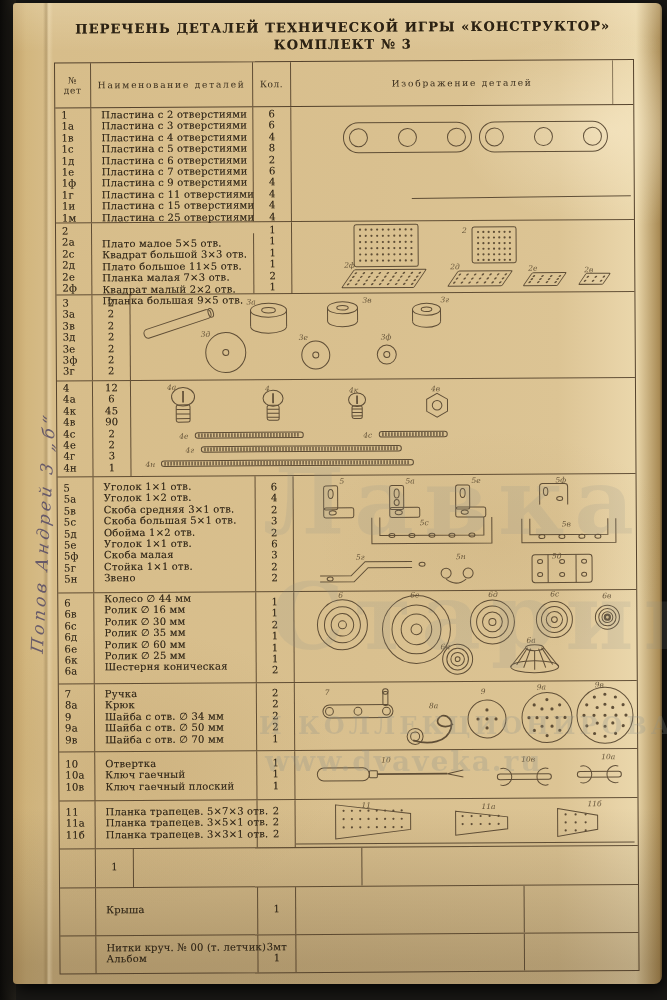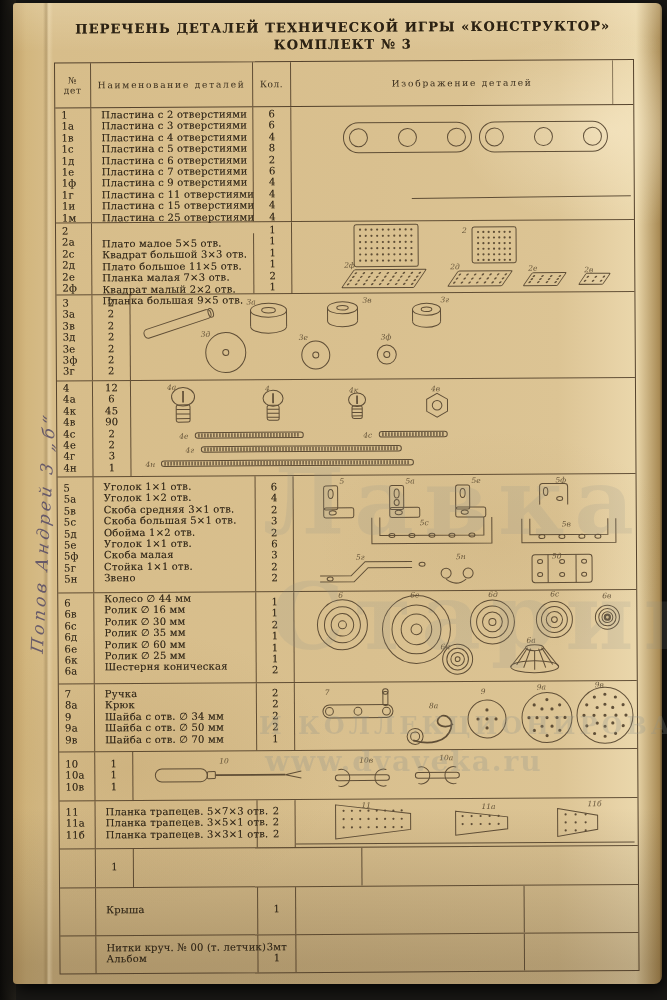--- a/index.html
+++ b/index.html
@@ -737,20 +737,25 @@
                   <circle cx="328.1865334794732" cy="23.499999999999993" r="1.6" class="f"></circle>
                 </svg>
               </div>
             </div>
             <div class="trow" style="height: 48px;">
               <div class="c c-no" style="padding-top: 6px;">
                 <div class="ln">10</div>
                 <div class="ln">10а</div>
                 <div class="ln">10в</div>
               </div>
+              <div class="c c-name" style="padding-top: 6px;">
+                <div class="ln">Отвертка</div>
+                <div class="ln">Ключ гаечный</div>
+                <div class="ln">Ключ гаечный плоский</div>
+              </div>
               <div class="c c-qty" style="padding-top: 6px;">
                 <div class="ln">1</div>
                 <div class="ln">1</div>
                 <div class="ln">1</div>
               </div>
               <div class="c c-fig">
                 <svg class="fig" width="339" height="48" viewBox="0 0 339 48">
                   <text x="86" y="12">10</text>
                   <rect x="22" y="17" width="52" height="13" rx="6.5"></rect>
                   <rect x="74" y="20" width="8" height="7" rx="1"></rect>

